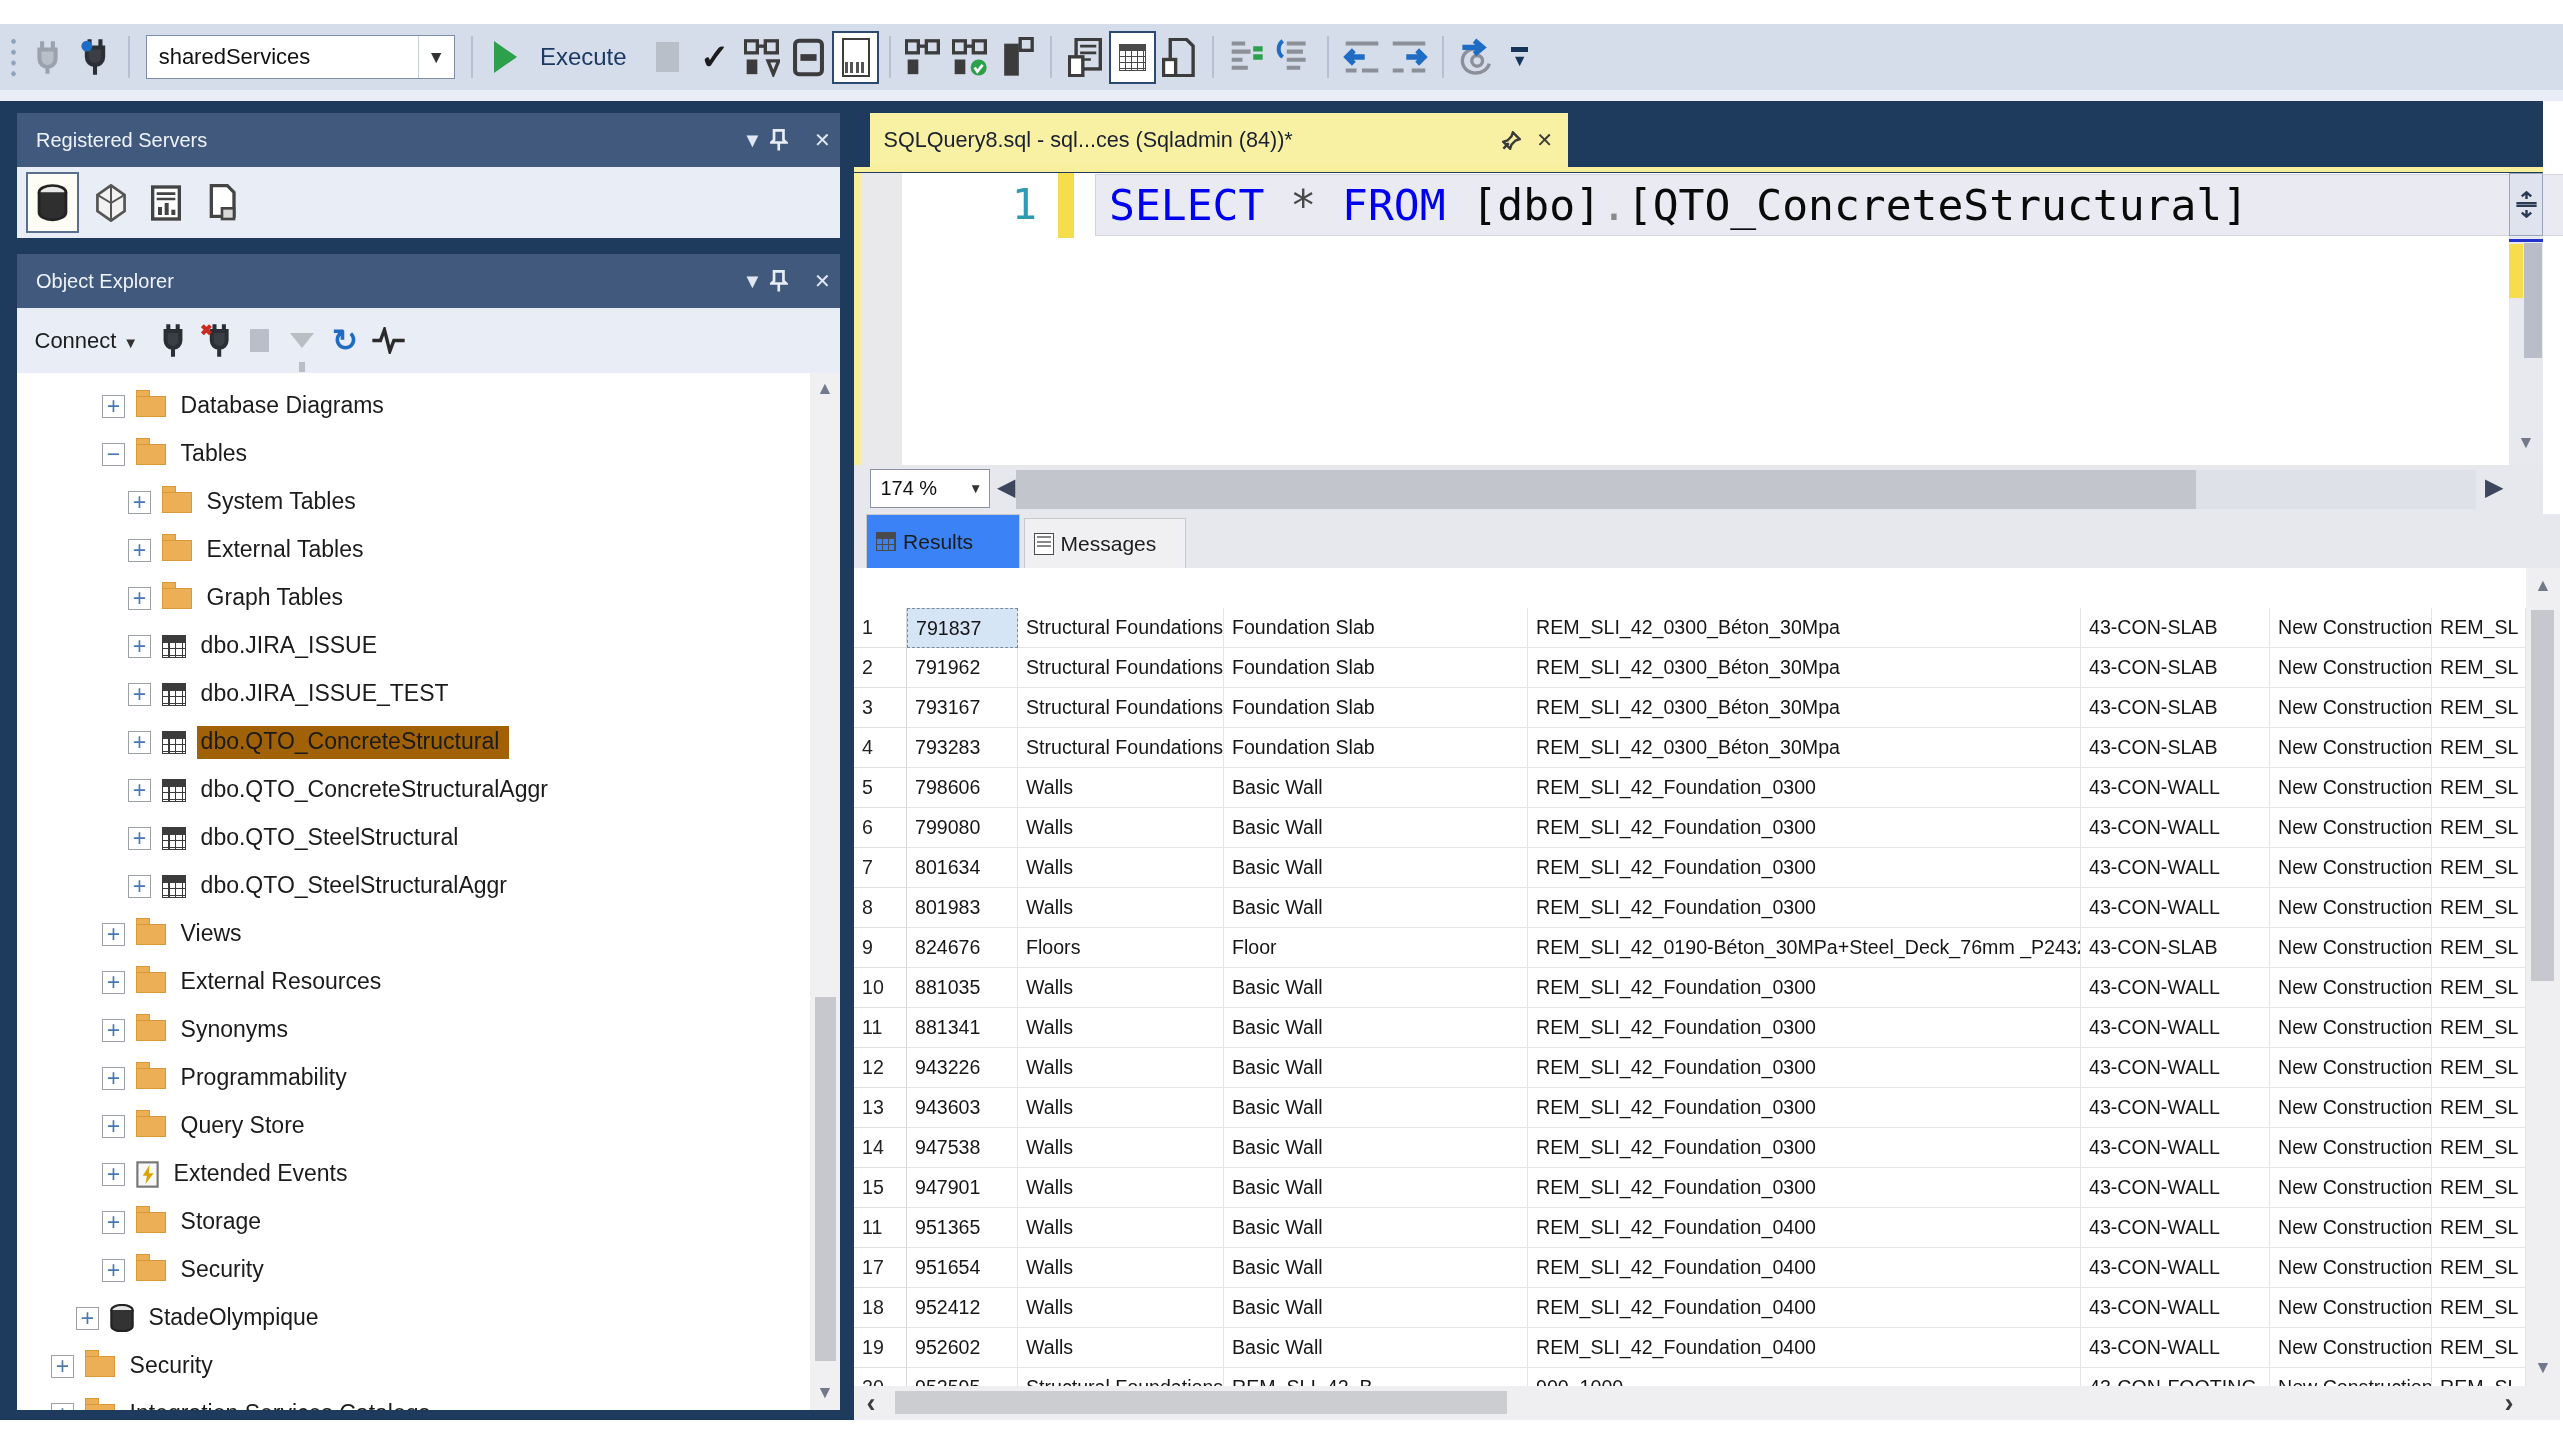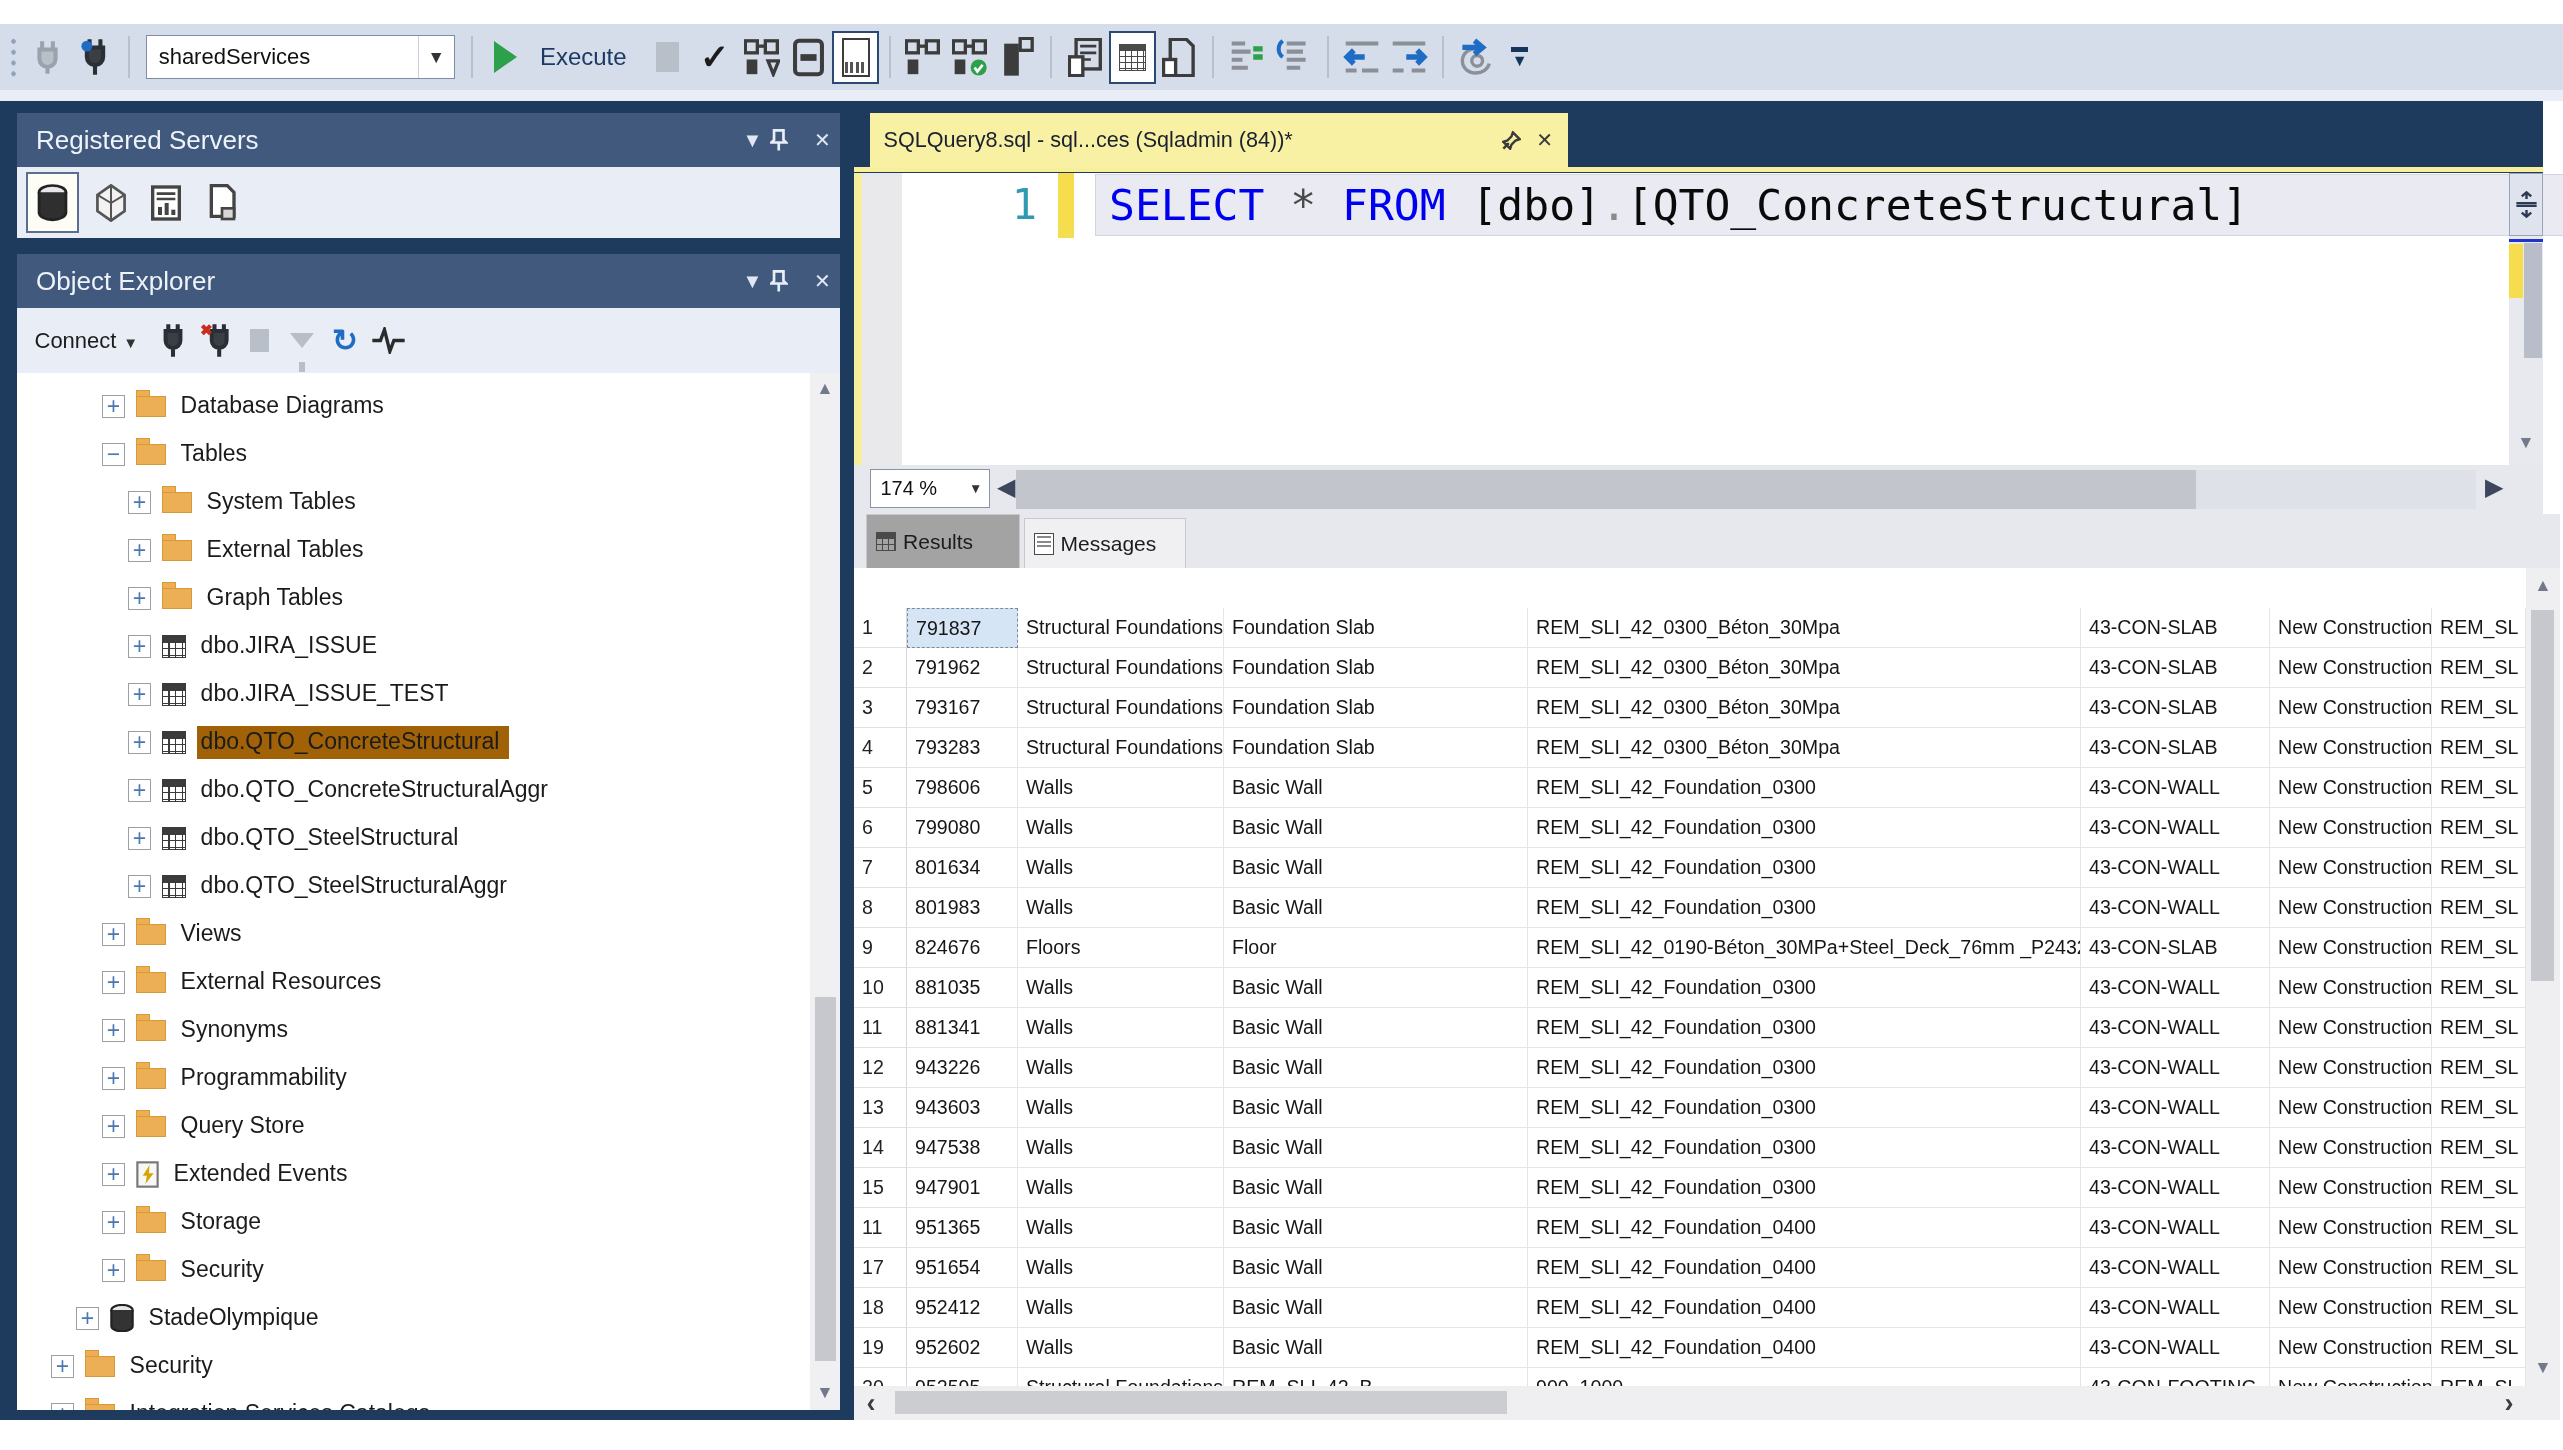--- a/index.html
+++ b/index.html
@@ -29,21 +29,21 @@
   .overflow-btn{display:flex;flex-direction:column;align-items:center;margin-left:10.8px;color:#16355c;}
   .overflow-btn .bar{width:17.5px;height:4.7px;background:#16355c;margin-bottom:3.4px;}
   .overflow-btn .dn{font-size:16px;line-height:12px;color:#16355c;}
 
   
   #frame{left:0;top:101px;width:2563px;height:1319px;background:#1e3a5c;}
   #right-white{left:2543px;top:101px;width:20px;height:1319px;background:#ffffff;}
 
   
   .panel-hdr{background:#40597d;color:#eef3fa;display:flex;align-items:center;}
-  .panel-hdr .ttl{font-size:26px;padding-left:19px;flex:1;}
+  .panel-hdr .ttl{font-size:20px;padding-left:19px;flex:1;}
   .hdr-ico{width:35px;text-align:center;font-size:20px;color:#dfe7f2;}
   #rs-panel{left:17px;top:113px;width:823px;height:125px;background:#e9edf6;}
   #rs-hdr{left:0;top:0;width:823px;height:54px;}
   #rs-body{left:0;top:54px;width:823px;height:71px;display:flex;align-items:center;padding-left:9.4px;box-sizing:border-box;}
   .rs-btn{width:49px;height:57px;display:flex;align-items:center;justify-content:center;margin-right:6.7px;}
   .rs-btn.sel{background:#fdfdf6;border:2px solid #5a6f8f;}
 
   #oe-panel{left:17px;top:254px;width:823px;height:1155px;background:#ffffff;}
   #oe-hdr{left:0;top:0;width:823px;height:54px;}
   #oe-toolbar{left:0;top:54px;width:823px;height:65px;background:#e9edf6;display:flex;align-items:center;}
@@ -101,21 +101,21 @@
   #zoombox{left:16px;top:4px;width:120px;height:39px;background:#fff;border:1.3px solid #8a93a6;box-sizing:border-box;display:flex;align-items:center;}
   #zoombox .zv{flex:1;font-size:20px;color:#111;padding-left:9.4px;}
   #zoombox .dn{font-size:13.5px;color:#333;padding-right:6.7px;}
   .navtri{color:#3d465c;font-size:24px;}
   #ed-htrack{left:162px;top:4.7px;width:1460px;height:39px;background:#dfe1e8;}
   #ed-hthumb{left:0px;top:0px;width:1180px;height:39px;background:#c3c5cd;}
 
   
   #res-tabs{left:854px;top:514px;width:1706px;height:54px;background:#e6e8ee;}
   .rtab{position:absolute;display:flex;align-items:center;border:1.3px solid #c9c9cc;box-sizing:border-box;}
-  #rtab-results{left:12px;top:0;width:154px;height:54px;background:#a3a3a3;border-bottom:none;}
+  #rtab-results{left:12px;top:0;width:154px;height:54px;background:#3b82f6;border-bottom:none;}
   #rtab-messages{left:170px;top:4px;width:162px;height:50px;background:#f0f0f2;border-bottom:none;}
   .rtab .rlabel{font-size:21px;color:#1c1c1c;margin-left:6.7px;}
   .rtab .mini{margin-left:9.4px;}
   .minigrid{width:20px;height:19px;border:1.3px solid #4a4a4a;box-sizing:border-box;
     background-image:linear-gradient(#4a4a4a 0 4.7px,transparent 4.7px),
       repeating-linear-gradient(to right,transparent 0 4.7px,#4a4a4a 4.7px 6px),
       repeating-linear-gradient(to bottom,transparent 0 4.7px,#4a4a4a 4.7px 6px);}
   .minidoc{width:17.5px;height:20px;border:1.3px solid #4a4a4a;position:relative;background:#fff;}
   .minidoc::after{content:"";position:absolute;left:2px;top:2.7px;right:2px;height:12px;
       background:repeating-linear-gradient(to bottom,#888 0 2px,transparent 2px 4.7px);}

